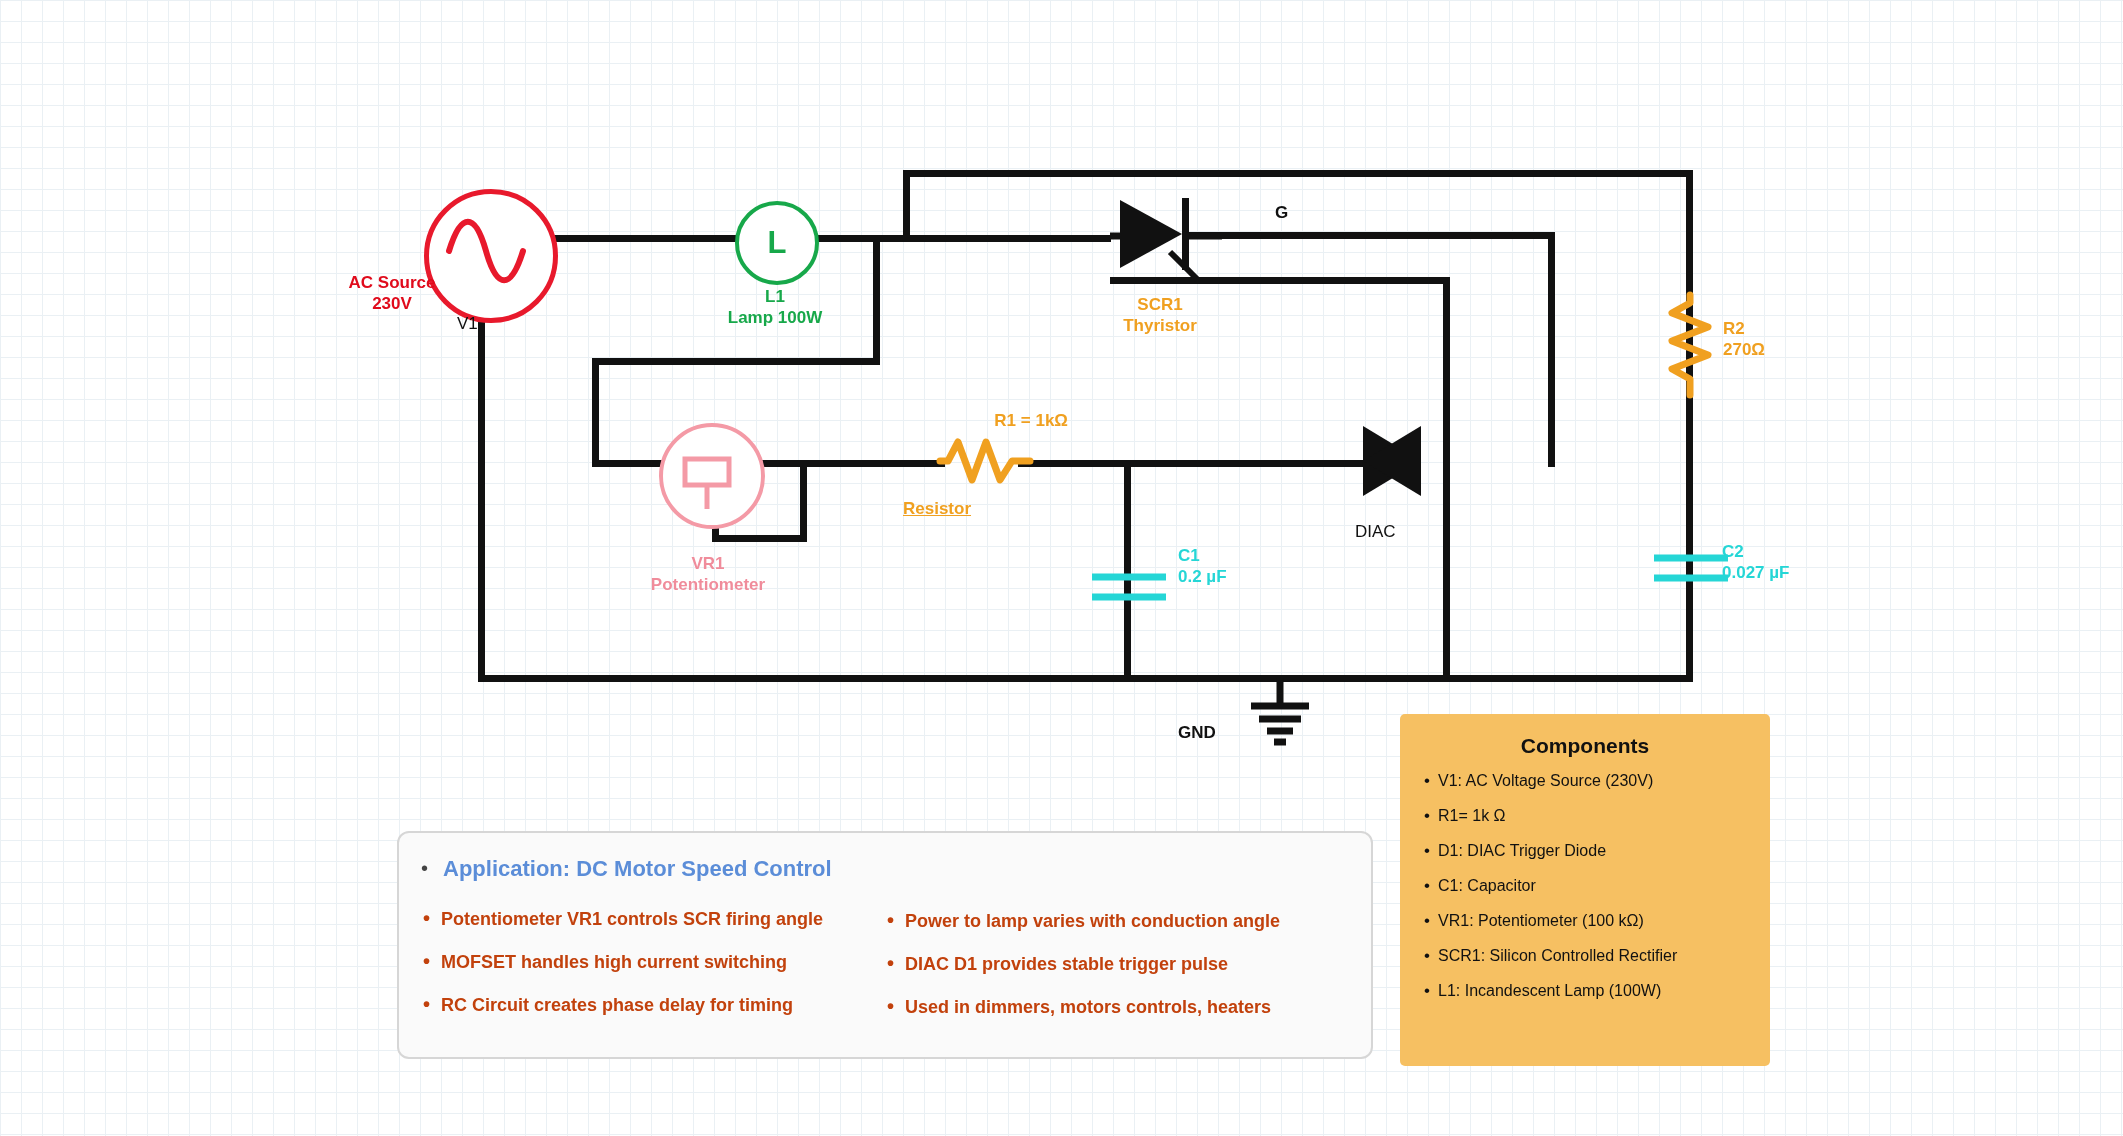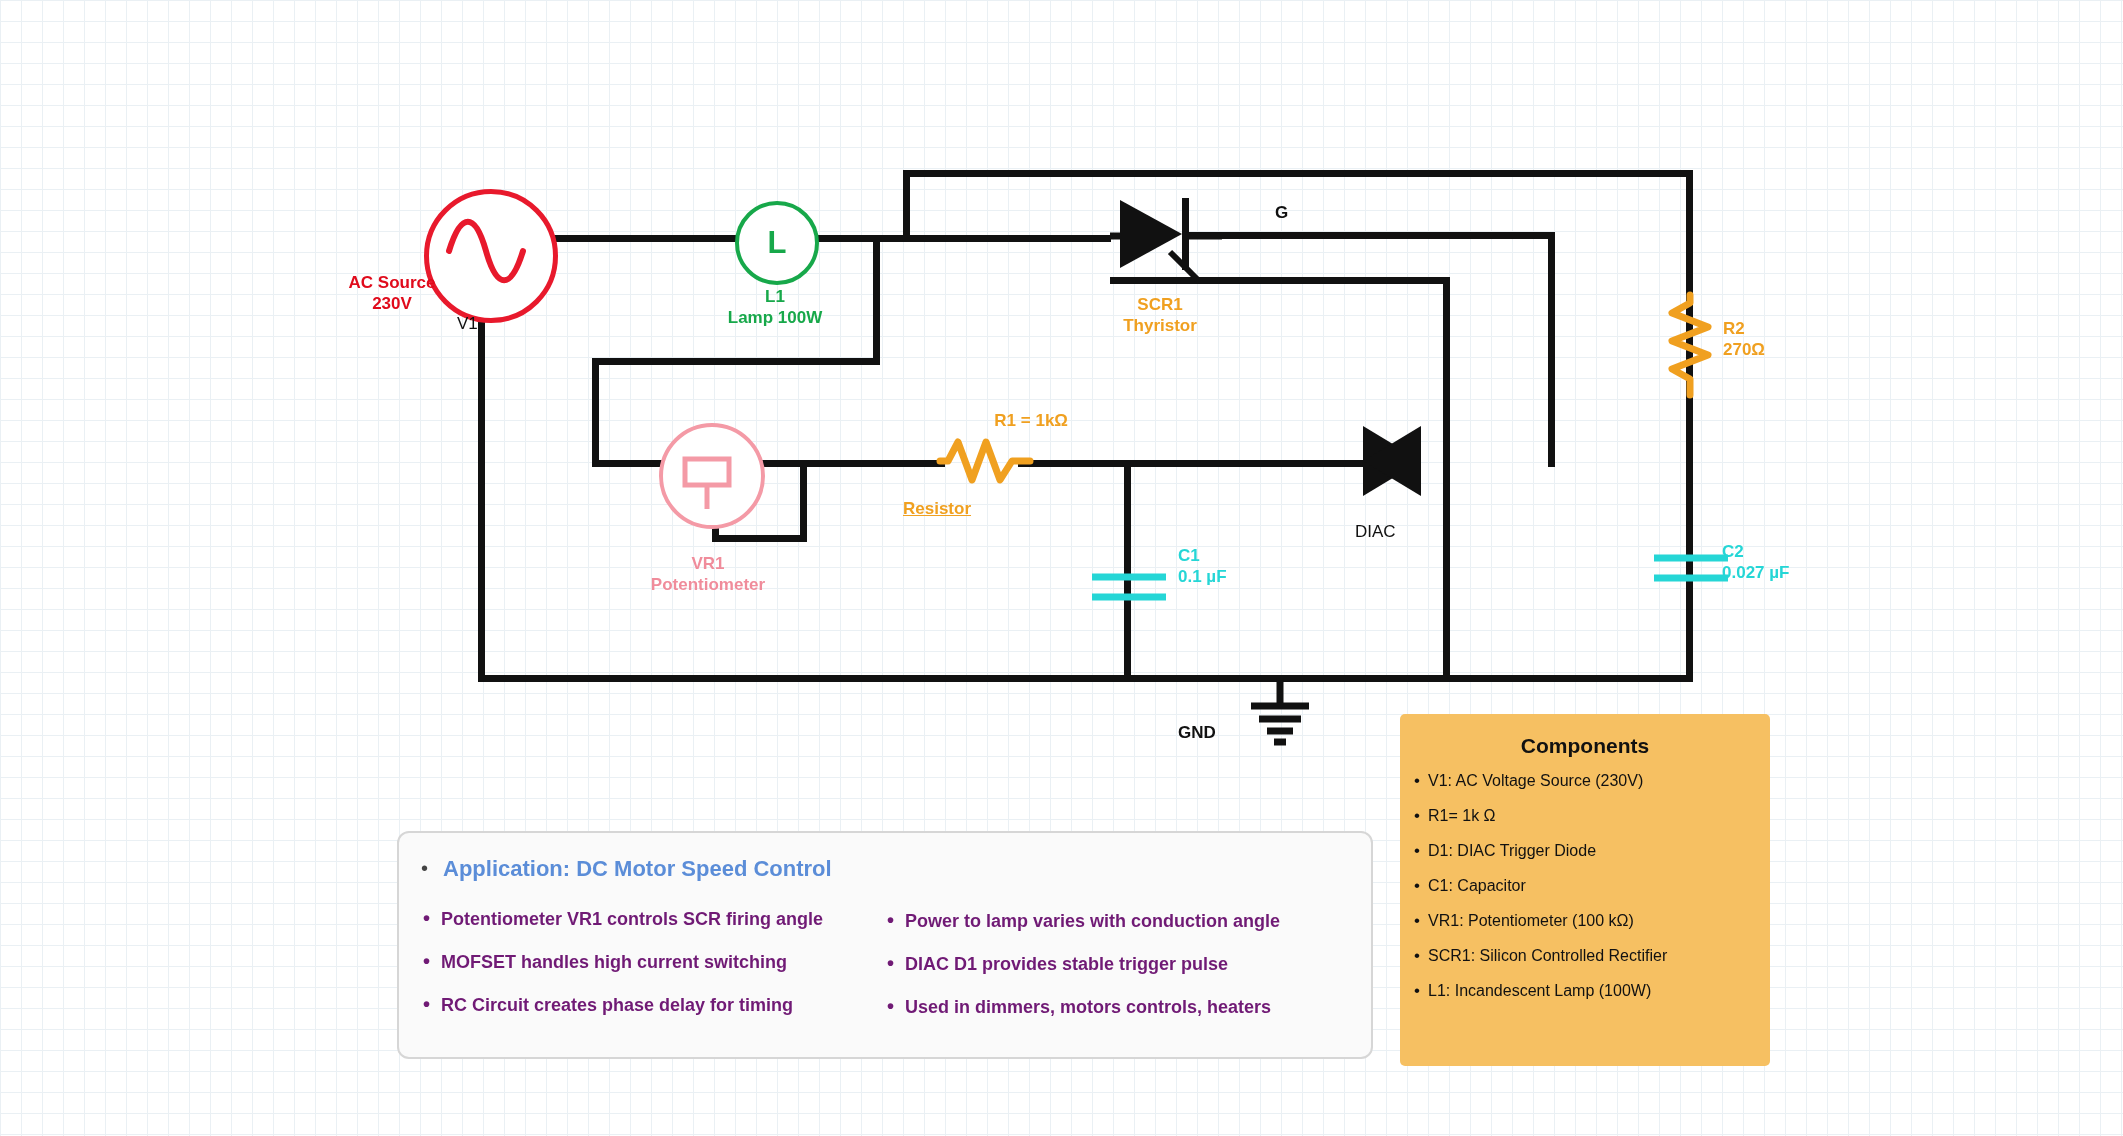--- a/index.html
+++ b/index.html
@@ -99,21 +99,21 @@
   }
   #components-title {
     text-align: center;
     font-size: 21px;
     font-weight: bold;
     color: #111111;
     margin-top: 14px;
   }
   #components-list {
     margin: 14px 0 0 0;
-    padding: 0 18px 0 16px;
+    padding: 0 18px 0 26px;
     list-style: none;
   }
   #components-list li {
     font-size: 16px;
     color: #111111;
     margin-bottom: 17px;
     position: relative;
     padding-left: 12px;
   }
   #components-list li:before {
@@ -141,21 +141,21 @@
   #app-title-bullet {
     position: absolute;
     left: 22px; top: 24px;
     font-size: 20px;
     color: #444444;
   }
   .app-col { position: absolute; }
   .app-item {
     font-size: 18px;
     font-weight: bold;
-    color: #701a75;
+    color: #c2410c;
     margin-bottom: 22px;
     position: relative;
     padding-left: 18px;
     white-space: nowrap;
   }
   .app-item:before {
     content: "\2022";
     position: absolute;
     left: 0; top: -2px;
     font-size: 20px;
@@ -266,21 +266,21 @@
     <span>VR1</span><br>
     <span>Potentiometer</span>
   </div>
 
   <svg class="abs" style="left:1090px; top:567px;" width="78" height="40" viewBox="0 0 78 40">
     <line x1="2" y1="10" x2="76" y2="10" stroke="#25d6d6" stroke-width="7"></line>
     <line x1="2" y1="30" x2="76" y2="30" stroke="#25d6d6" stroke-width="7"></line>
   </svg>
   <div class="lbl b cyan" style="left:1178px; top:545px;">
     <span>C1</span><br>
-    <span>0.1 µF</span>
+    <span>0.2 µF</span>
   </div>
 
   <svg class="abs" style="left:1652px; top:548px;" width="78" height="40" viewBox="0 0 78 40">
     <line x1="2" y1="10" x2="76" y2="10" stroke="#25d6d6" stroke-width="7"></line>
     <line x1="2" y1="30" x2="76" y2="30" stroke="#25d6d6" stroke-width="7"></line>
   </svg>
   <div class="lbl b cyan" style="left:1722px; top:541px;">
     <span>C2</span><br>
     <span>0.027 µF</span>
   </div>

